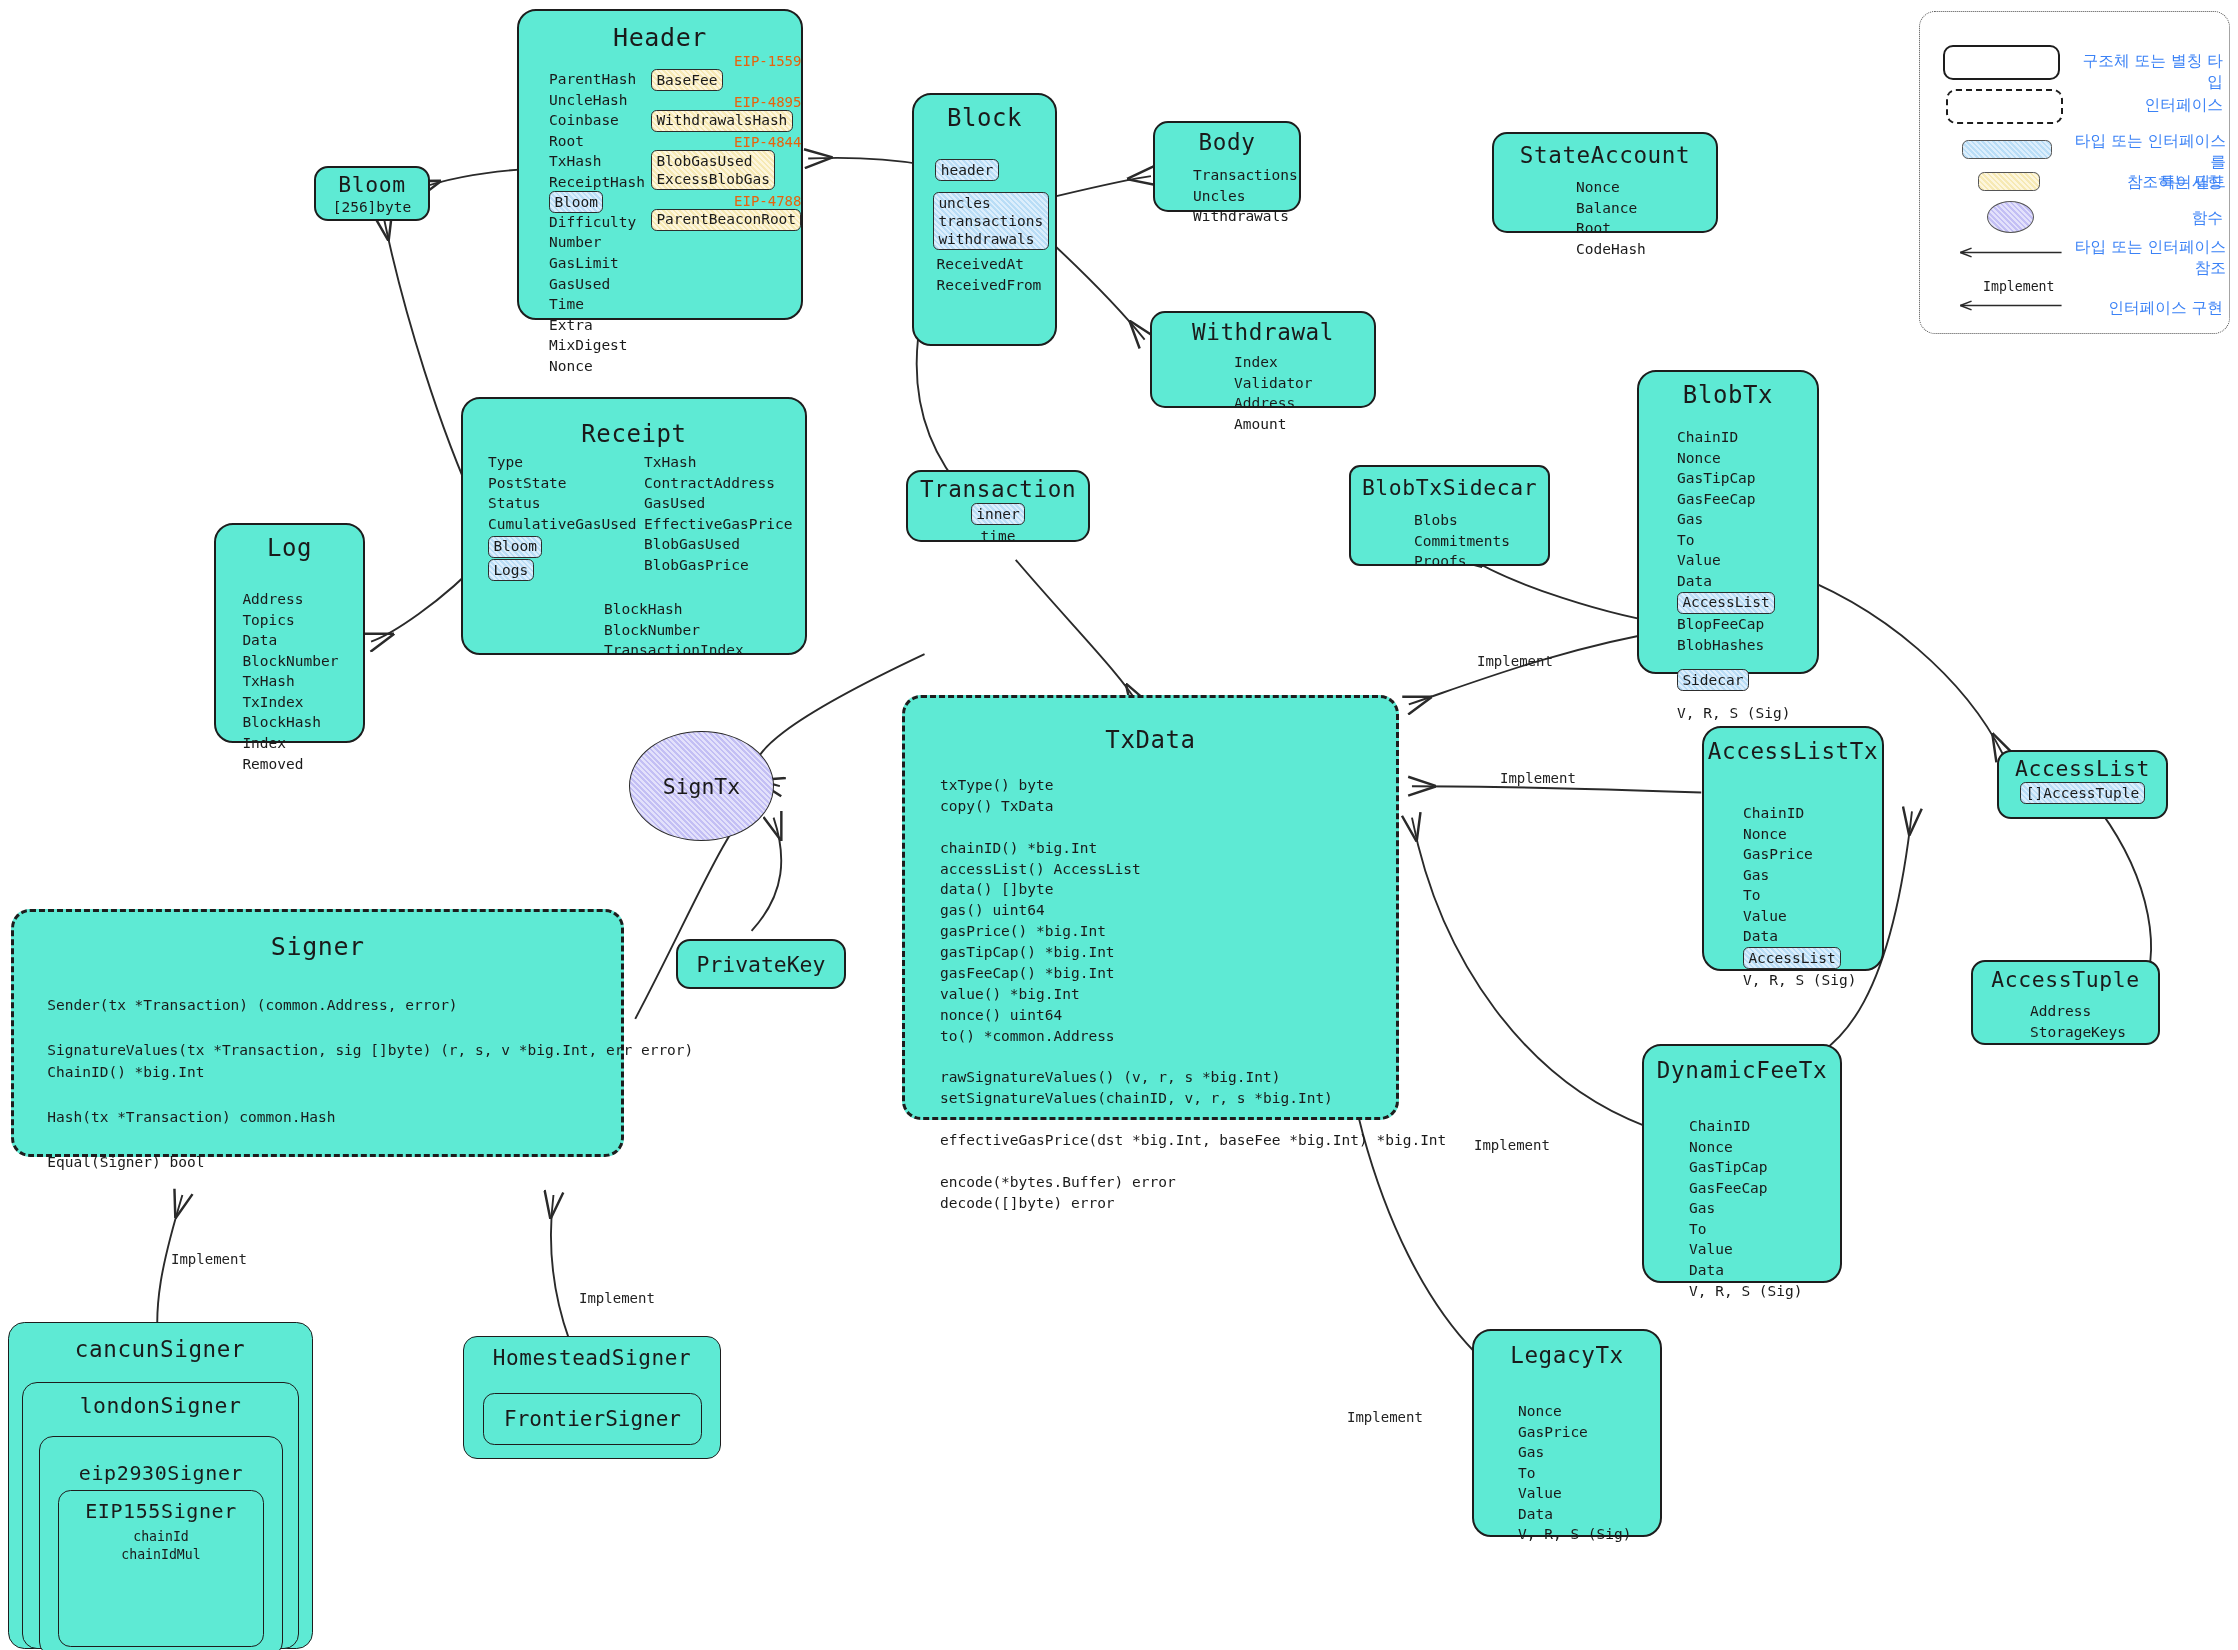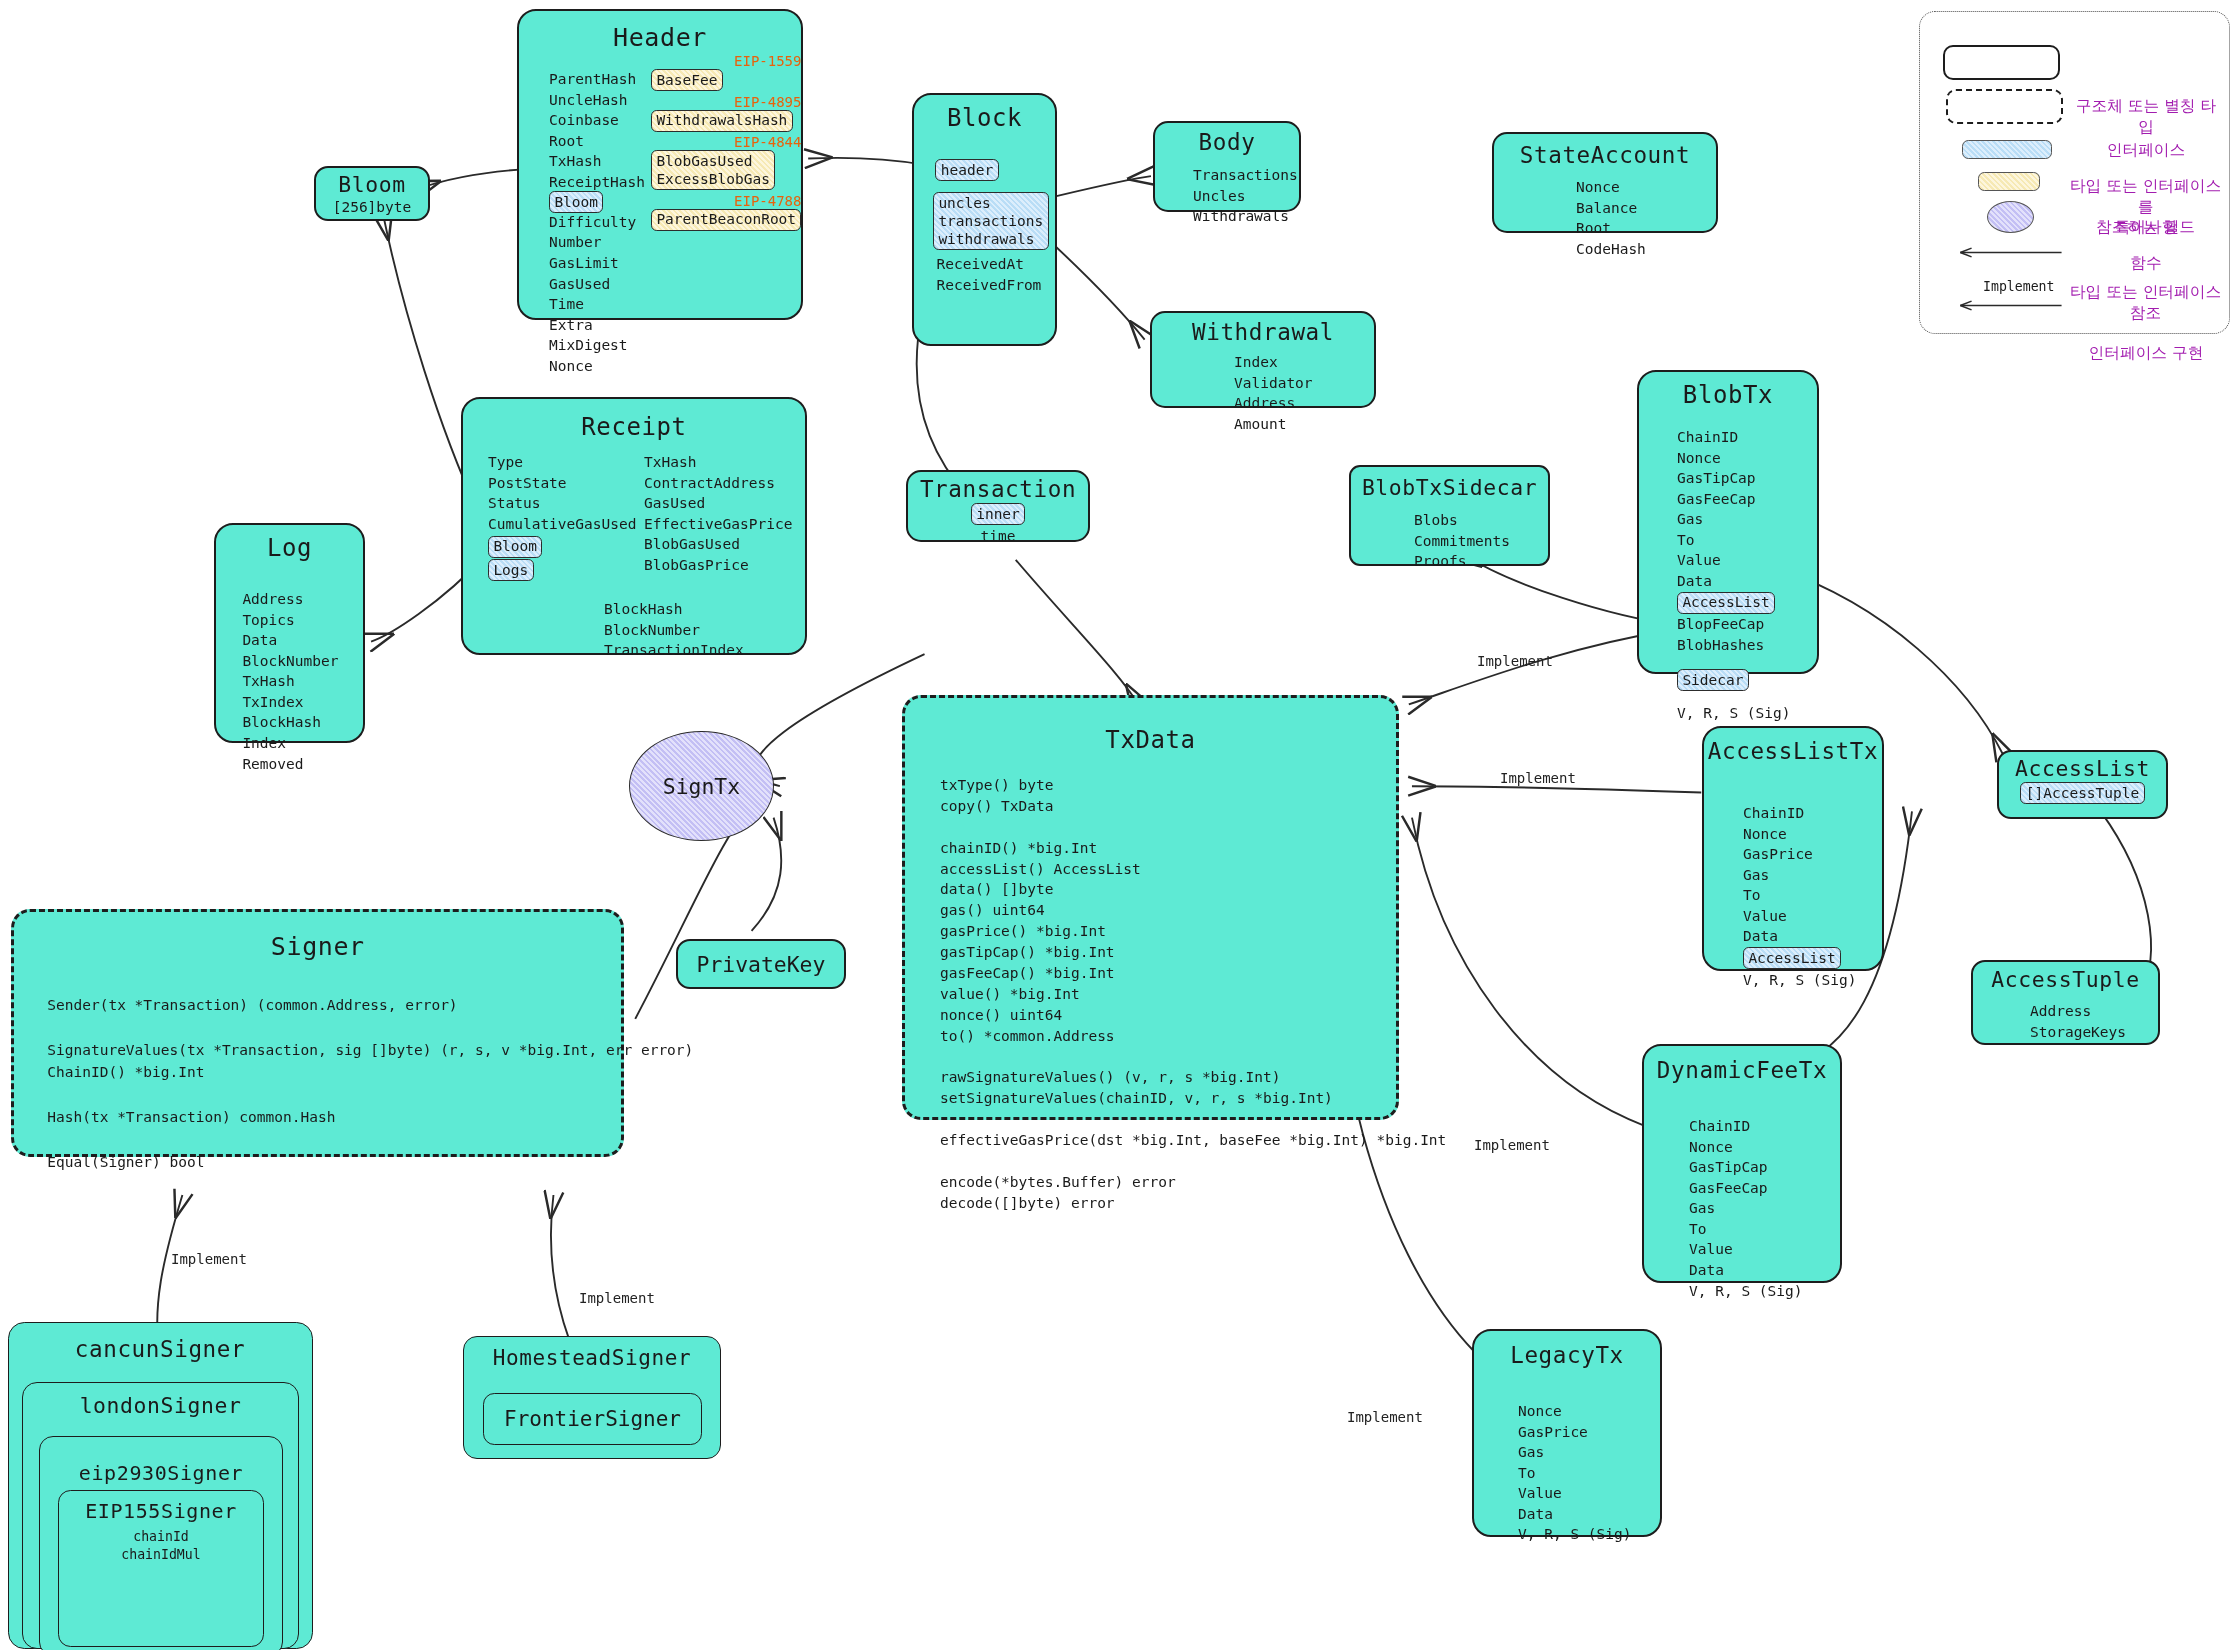--- a/index.html
+++ b/index.html
@@ -28,21 +28,21 @@
 
   .ellipse{position:absolute;border:1.9px solid #2a2a2a;border-radius:50%;
            background:repeating-linear-gradient(45deg,#e3e1fb,#e3e1fb 1.9px,#c3bff4 1.9px,#c3bff4 3.8px);
            display:flex;align-items:center;justify-content:center;font-size:21.4px;}
 
   .edge-label{position:absolute;font-size:14px;white-space:nowrap;color:#222;}
 
   
   #legend{position:absolute;border:1.9px dotted #4a4a4a;border-radius:16.3px;background:#fff;}
   .lg-text{position:absolute;font-family:"DejaVu Sans","Liberation Sans",sans-serif;
-           font-size:15.7px;text-align:center;line-height:1.3;color:#a21caf;margin-top:45px;}
+           font-size:15.7px;text-align:right;line-height:1.3;color:#3b82f6;}
   .lg-box{position:absolute;border:2.5px solid #1d1d1d;border-radius:10px;background:#fff;}
   .lg-box.dash{border-style:dashed;}
   .lg-bar{position:absolute;border:1.3px solid #555;border-radius:6.3px;}
   .lg-bar.blue{background:repeating-linear-gradient(45deg,#dceefc,#dceefc 1.9px,#b9ddf6 1.9px,#b9ddf6 3.8px);}
   .lg-bar.yellow{background:repeating-linear-gradient(45deg,#fdf6dd,#fdf6dd 1.9px,#f6e9b4 1.9px,#f6e9b4 3.8px);}
   .lg-ell{position:absolute;border:1.3px solid #555;border-radius:50%;
           background:repeating-linear-gradient(45deg,#e3e1fb,#e3e1fb 1.9px,#c3bff4 1.9px,#c3bff4 3.8px);}
   .lg-impl{position:absolute;font-size:13.2px;font-family:"DejaVu Sans Mono",monospace;}
 </style>
 </head>
@@ -156,21 +156,21 @@
   <div class="title" style="margin-top:7.5px;font-size:22.6px;">StateAccount</div>
   <div class="fields" id="sa-fields" style="position:absolute;left:82px;top:43px;"><div>Nonce</div><div>Balance</div><div>Root</div><div>CodeHash</div></div>
 </div>
 
 <div class="node" style="left:1150px;top:311px;width:226px;height:97px;border-radius:15px;">
   <div class="title" style="margin-top:6.3px;font-size:22.6px;">Withdrawal</div>
   <div class="fields" id="wd-fields" style="position:absolute;left:82px;top:39px;"><div>Index</div><div>Validator</div><div>Address</div><div>Amount</div></div>
 </div>
 
 <div class="node" style="left:461px;top:397px;width:346px;height:258px;">
-  <div class="title" style="margin-top:14px;font-size:24px;">Receipt</div>
+  <div class="title" style="margin-top:21px;font-size:24px;">Receipt</div>
   <div style="position:absolute;left:25px;top:53px;">
     <div class="fields" id="rc-col1"><div>Type</div><div>PostState</div><div>Status</div><div>CumulativeGasUsed</div></div>
     <div style="margin-top:1.3px;"><span class="chip blue">Bloom</span></div>
     <div style="margin-top:1.3px;"><span class="chip blue">Logs</span></div>
   </div>
   <div class="fields" id="rc-col2" style="position:absolute;left:181px;top:53px;"><div>TxHash</div><div>ContractAddress</div><div>GasUsed</div><div>EffectiveGasPrice</div><div>BlobGasUsed</div><div>BlobGasPrice</div></div>
   <div class="fields" id="rc-col3" style="position:absolute;left:141px;top:200px;"><div>BlockHash</div><div>BlockNumber</div><div>TransactionIndex</div></div>
 </div>
 
 <div class="node" style="left:214px;top:523px;width:151px;height:220px;">

